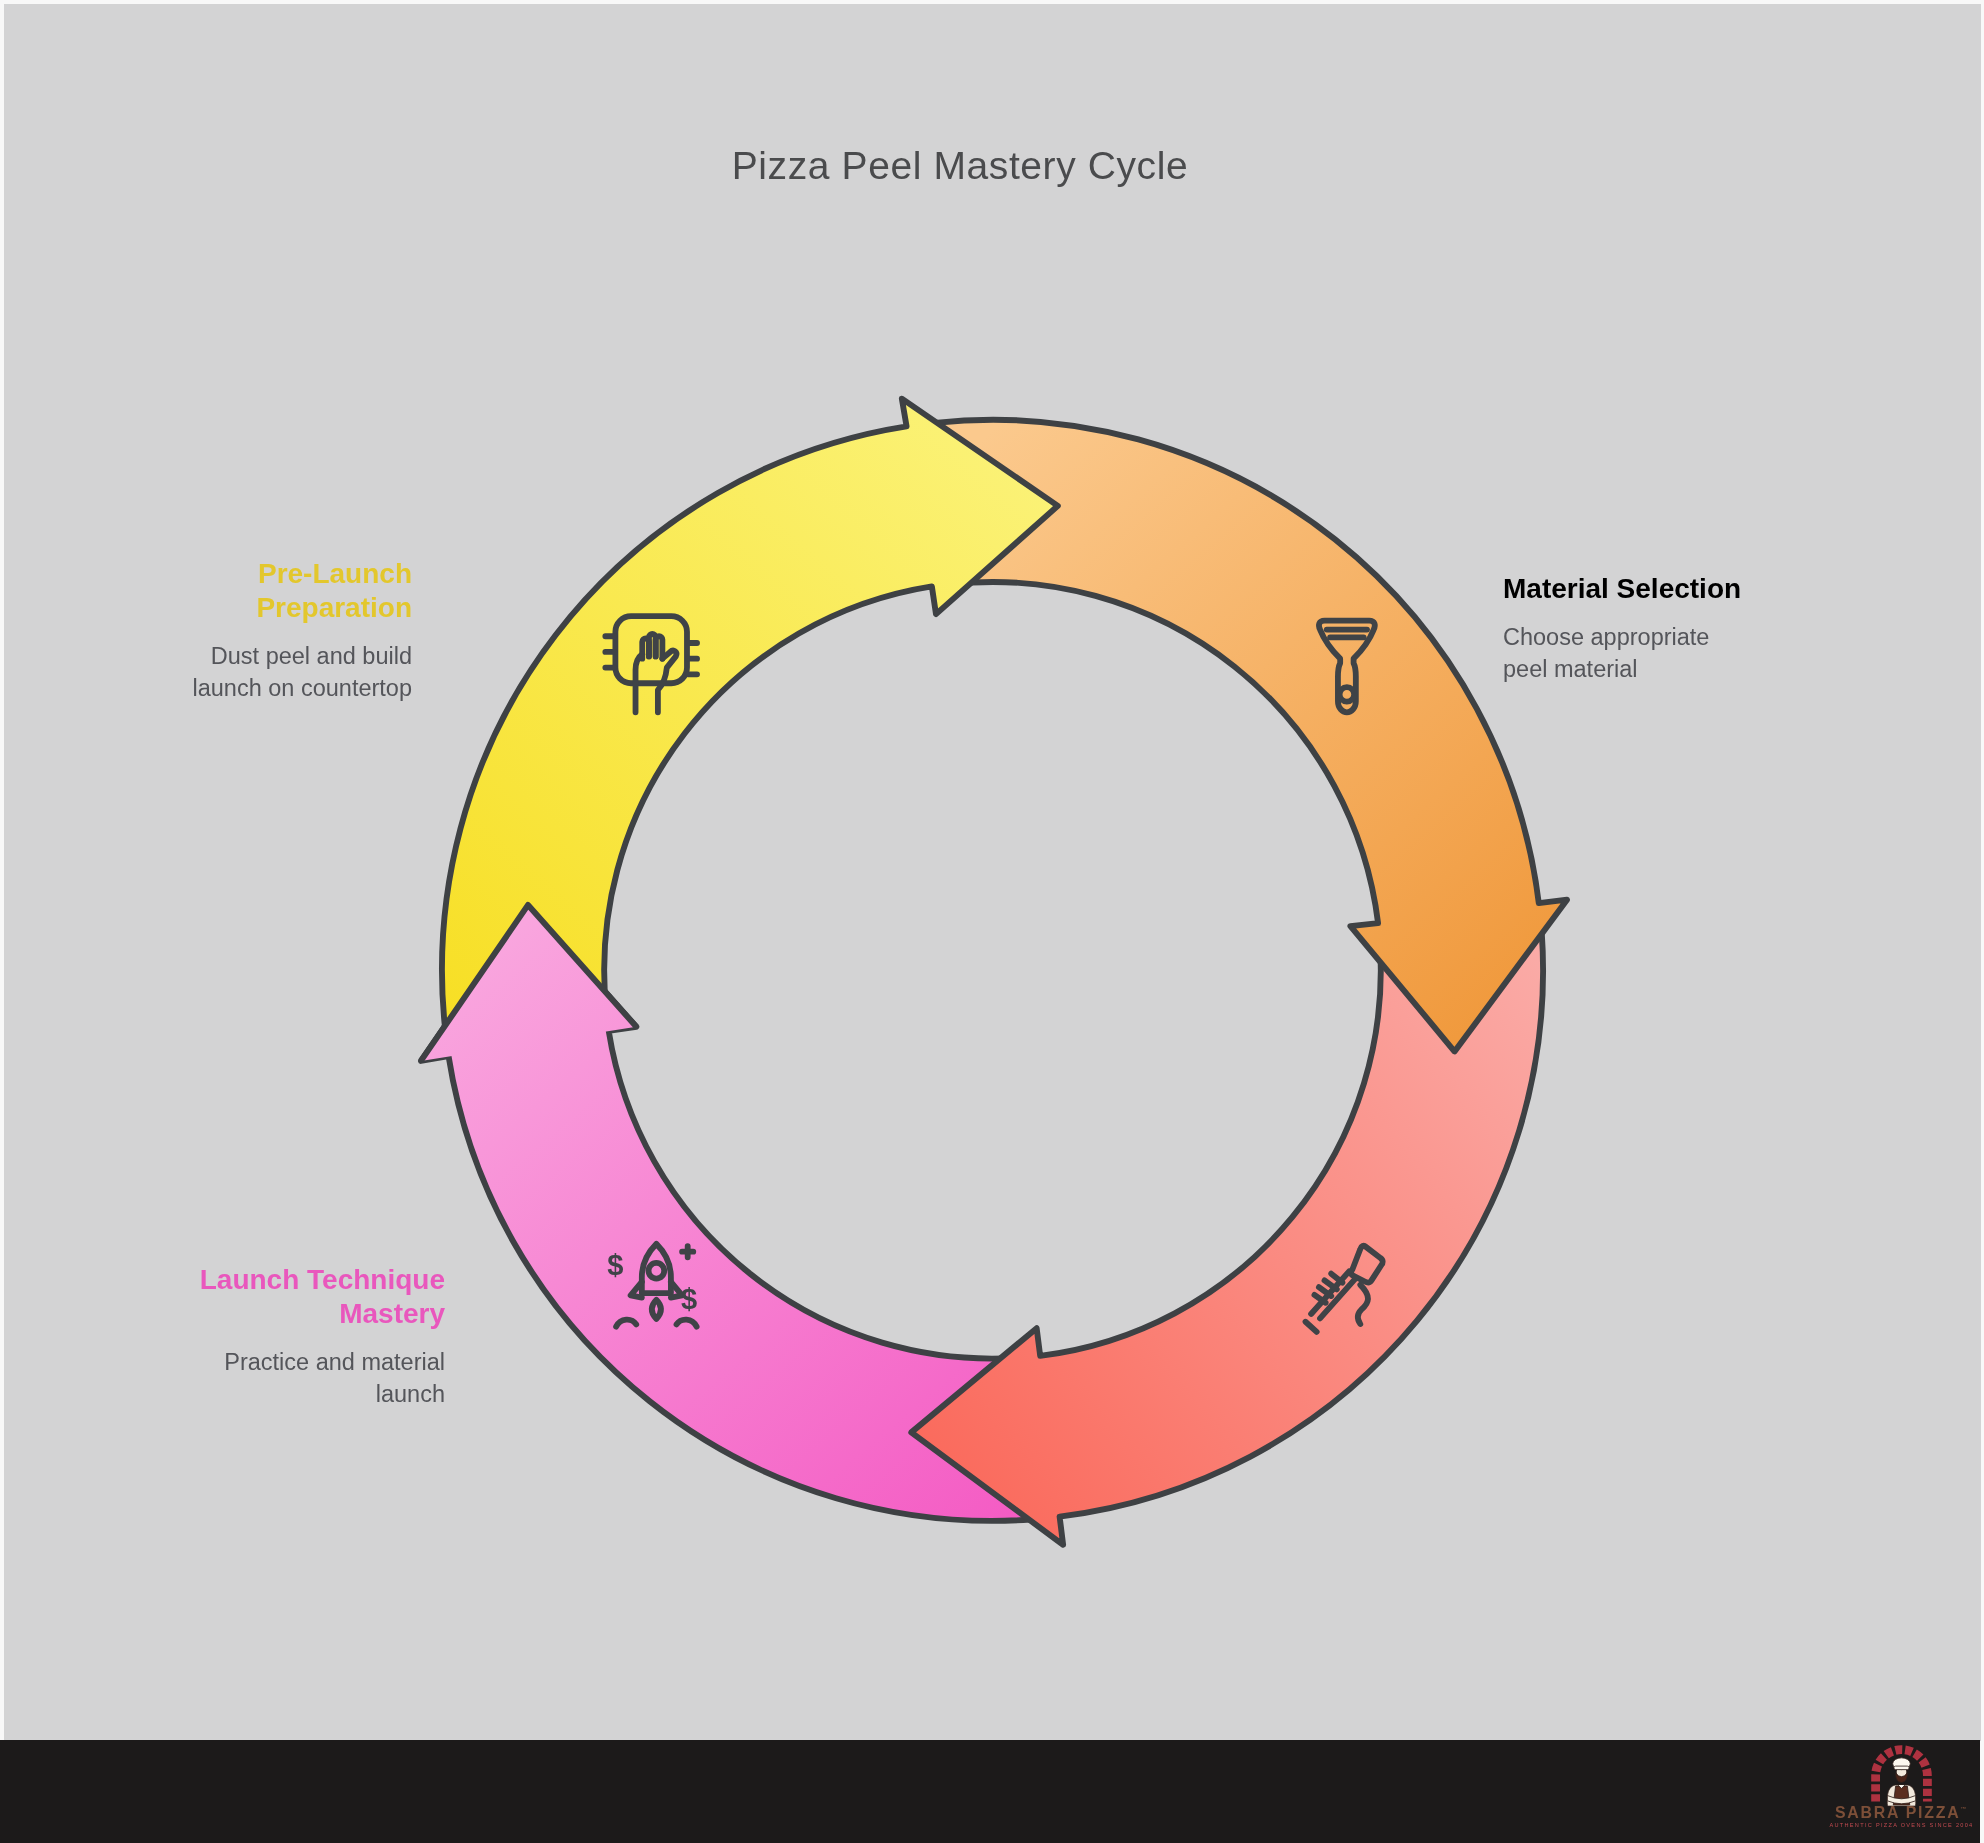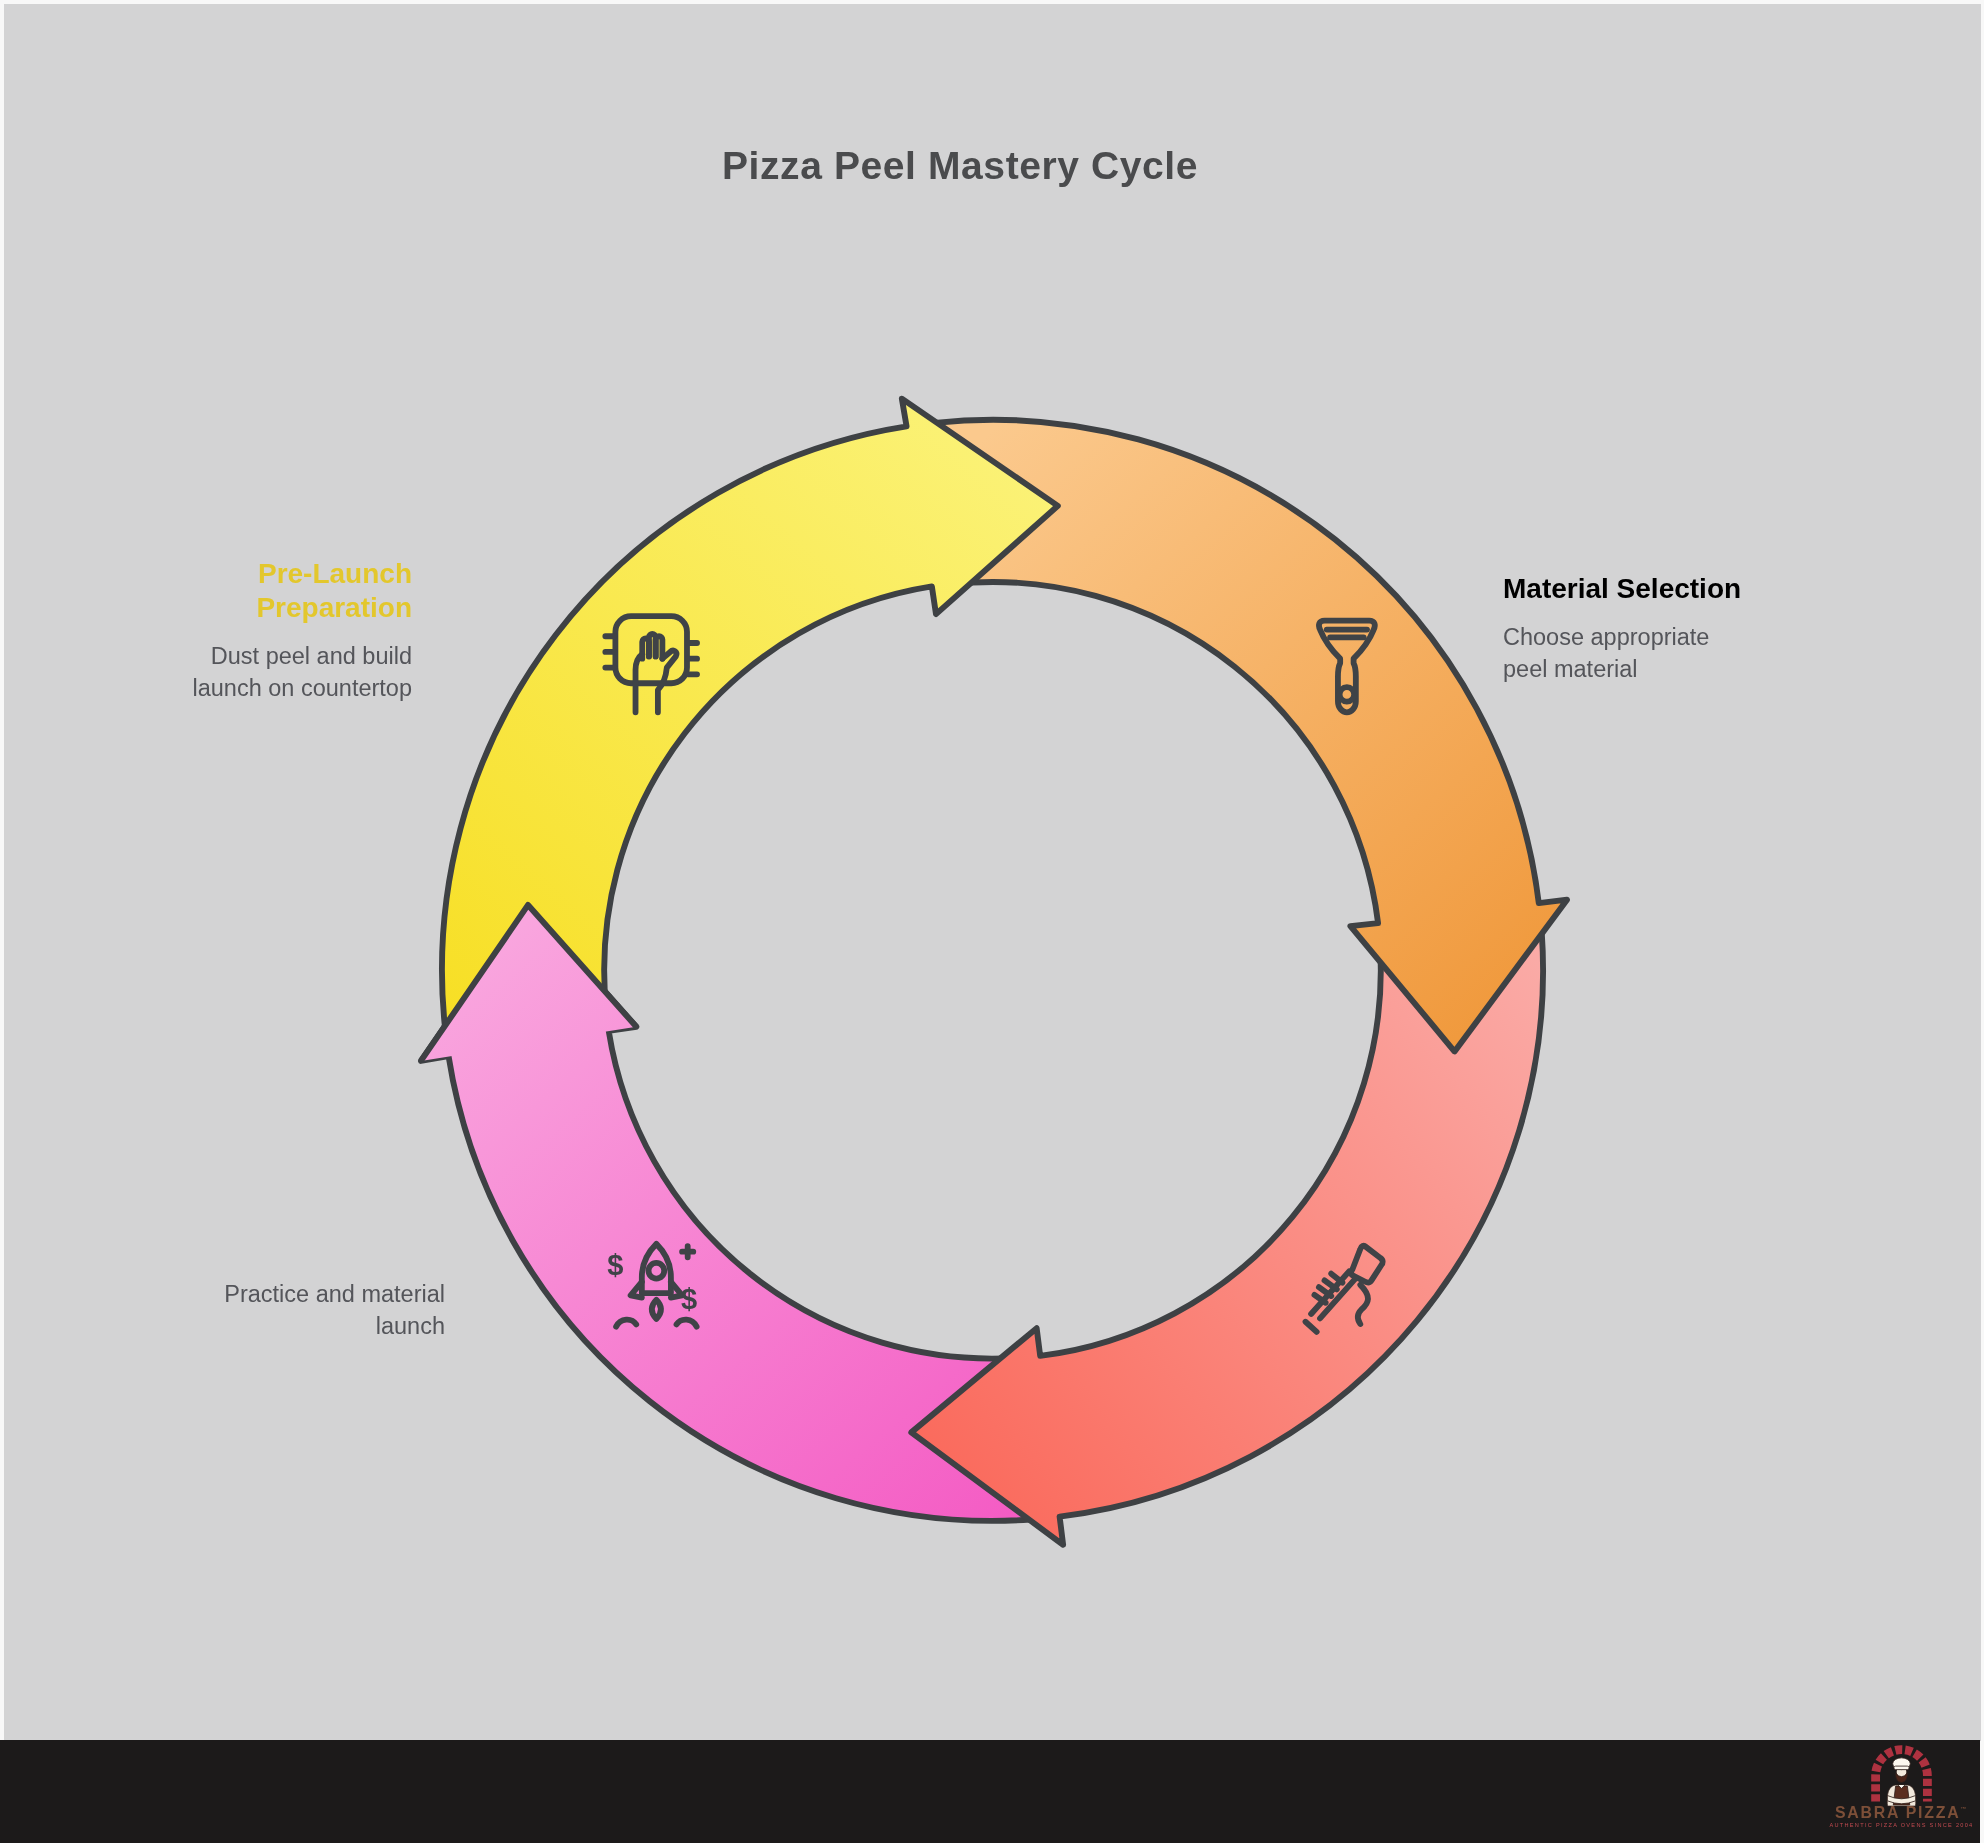--- a/index.html
+++ b/index.html
@@ -11,21 +11,21 @@
   .gray-panel{
     position:absolute;left:3.5px;top:3.5px;width:1977px;height:1737px;
     background:#d3d3d4;
   }
   .footer{
     position:absolute;left:0;top:1740px;width:1980px;height:104px;
     background:#1c1a1a;
   }
   .page-title{
     position:absolute;left:0;top:118px;width:1920px;
-    text-align:center;font-size:39px;font-weight:bold;color:#4a4b4d;
+    text-align:center;font-size:39px;font-weight:normal;color:#4a4b4d;
     letter-spacing:0.6px;
   }
   .diagram-svg{position:absolute;left:0;top:0;}
   .step-block{position:absolute;width:365px;}
   .step-block.align-right{text-align:right;}
   .step-block.align-left{text-align:left;}
   .step-title{font-size:28px;font-weight:bold;line-height:34px;}
   .step-desc{margin-top:15.3px;font-size:23.5px;line-height:32px;color:#54555a;}
   .block-tl{top:557px;right:1573px;}
   .block-tr{top:572px;left:1503px;}
@@ -133,20 +133,24 @@
   <div class="step-desc">
     <div>Choose appropriate</div>
     <div>peel material</div>
   </div>
 </div>
 
 <div class="step-block align-left block-br">
 </div>
 
 <div class="step-block align-right block-bl">
+  <div class="step-title" style="color: rgb(233, 87, 189);">
+    <div>Launch Technique</div>
+    <div>Mastery</div>
+  </div>
   <div class="step-desc">
     <div>Practice and material</div>
     <div>launch</div>
   </div>
 </div>
 
 <div class="footer">
   <svg class="logo-svg" width="153" height="104" viewBox="0 0 260 176">
 
     <path d="M86,104 V60 A44,44 0 0 1 174,60 V104" fill="none" stroke="#ae3240" stroke-width="15" stroke-dasharray="12 5"></path>

